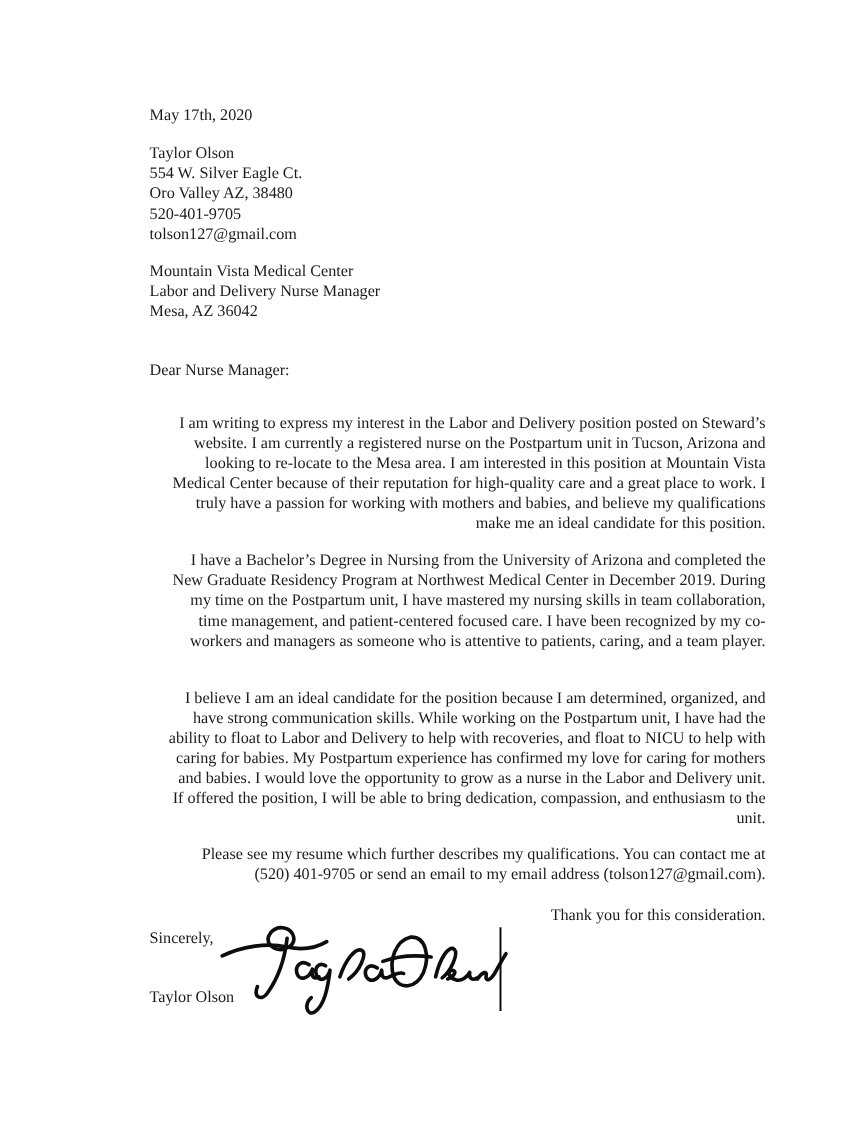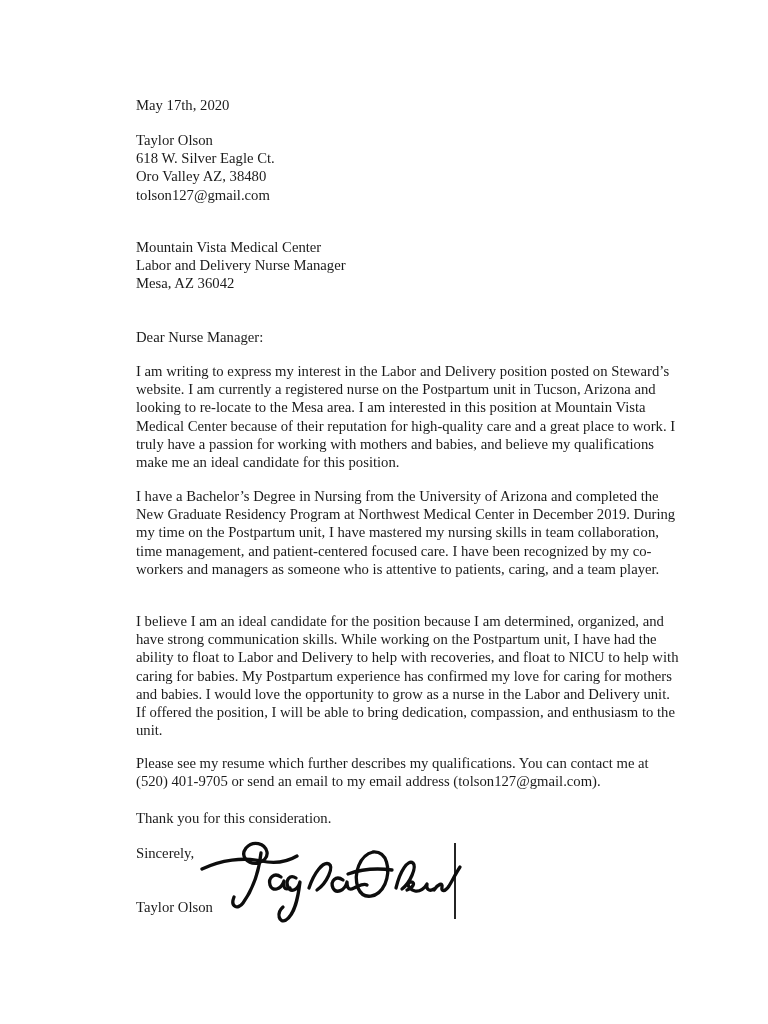--- a/index.html
+++ b/index.html
@@ -20,21 +20,21 @@
     overflow: hidden;
   }
   .content {
     position: absolute;
     left: 136px;
     top: 0;
     width: 546px;
   }
   .abs { position: absolute; left: 0; width: 546px; }
   .block div { white-space: nowrap; }
-  p.para { margin: 0; }
+  p.para { margin: 14px; text-align: right; }
   .sig-wrap {
     position: absolute;
     left: 197px;
     top: 838px;
     width: 268px;
     height: 88px;
   }
   .sig-wrap svg { display: block; }
 </style>
 </head>
@@ -42,22 +42,23 @@
 
 <div class="page">
   <div class="content">
 
     <div class="abs block" style="top:96px">
       <div>May 17th, 2020</div>
     </div>
 
     <div class="abs block" style="top:131px">
       <div>Taylor Olson</div>
-      <div>618 W. Silver Eagle Ct.</div>
+      <div>554 W. Silver Eagle Ct.</div>
       <div>Oro Valley AZ, 38480</div>
+      <div>520-401-9705</div>
       <div>tolson127@gmail.com</div>
     </div>
 
     <div class="abs block" style="top:238px">
       <div>Mountain Vista Medical Center</div>
       <div>Labor and Delivery Nurse Manager</div>
       <div>Mesa, AZ 36042</div>
     </div>
 
     <div class="abs" style="top:328px">Dear Nurse Manager:</div>

